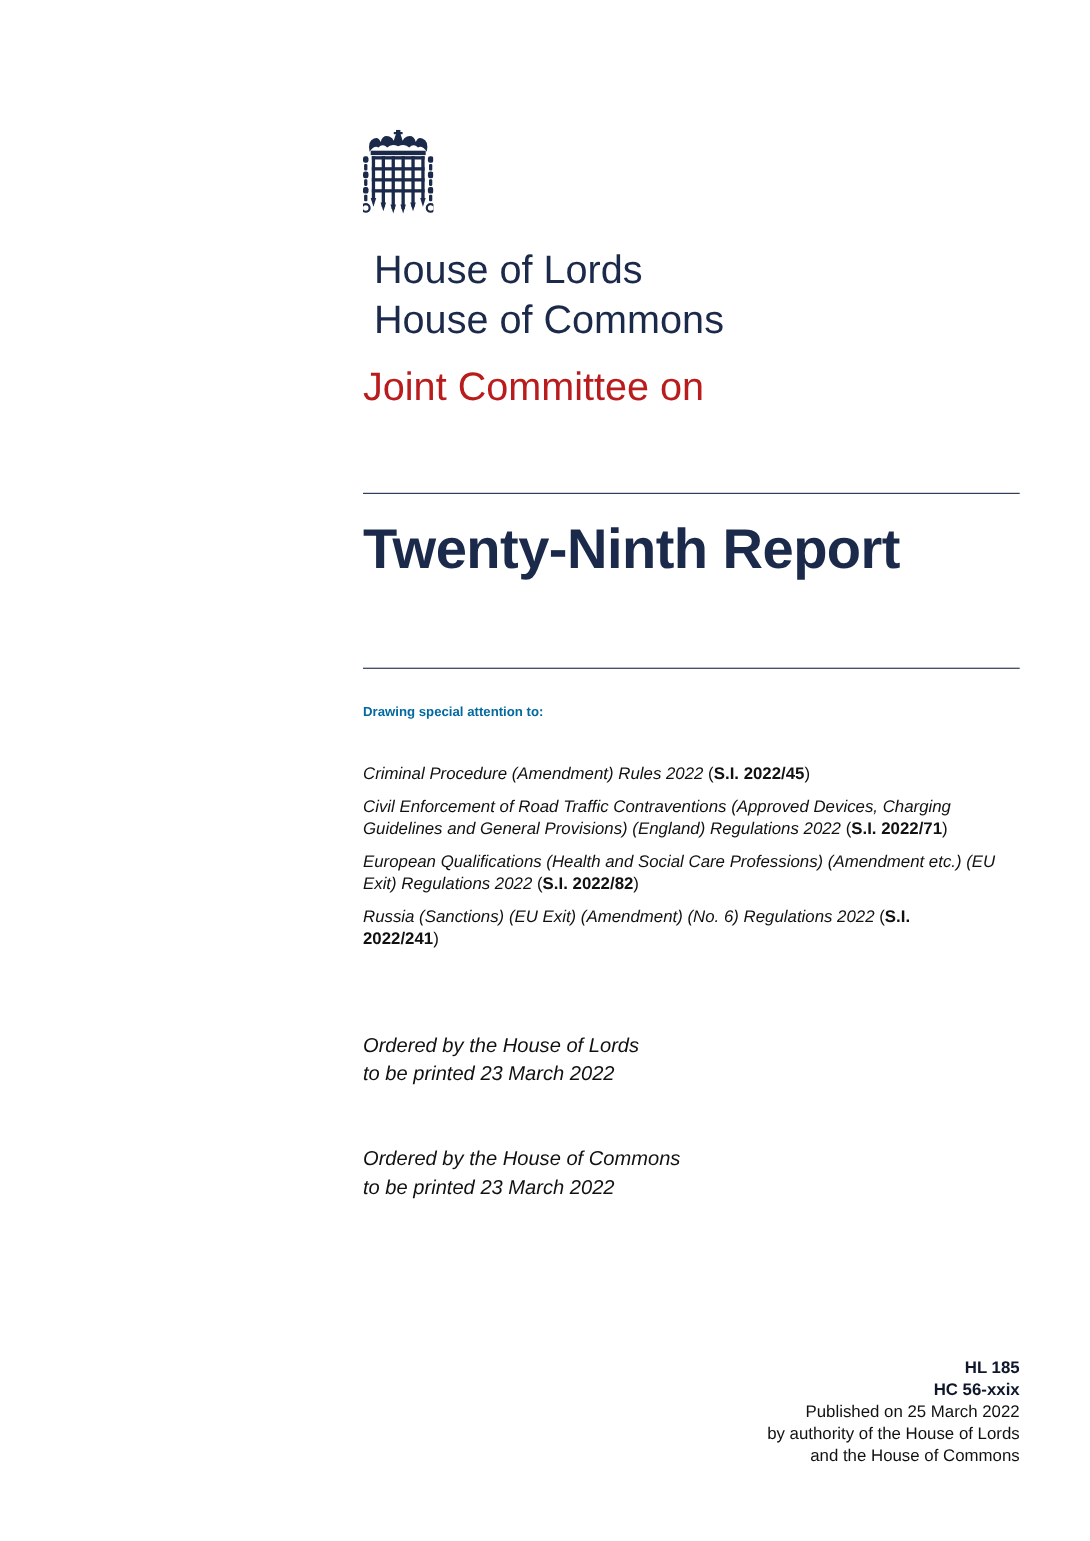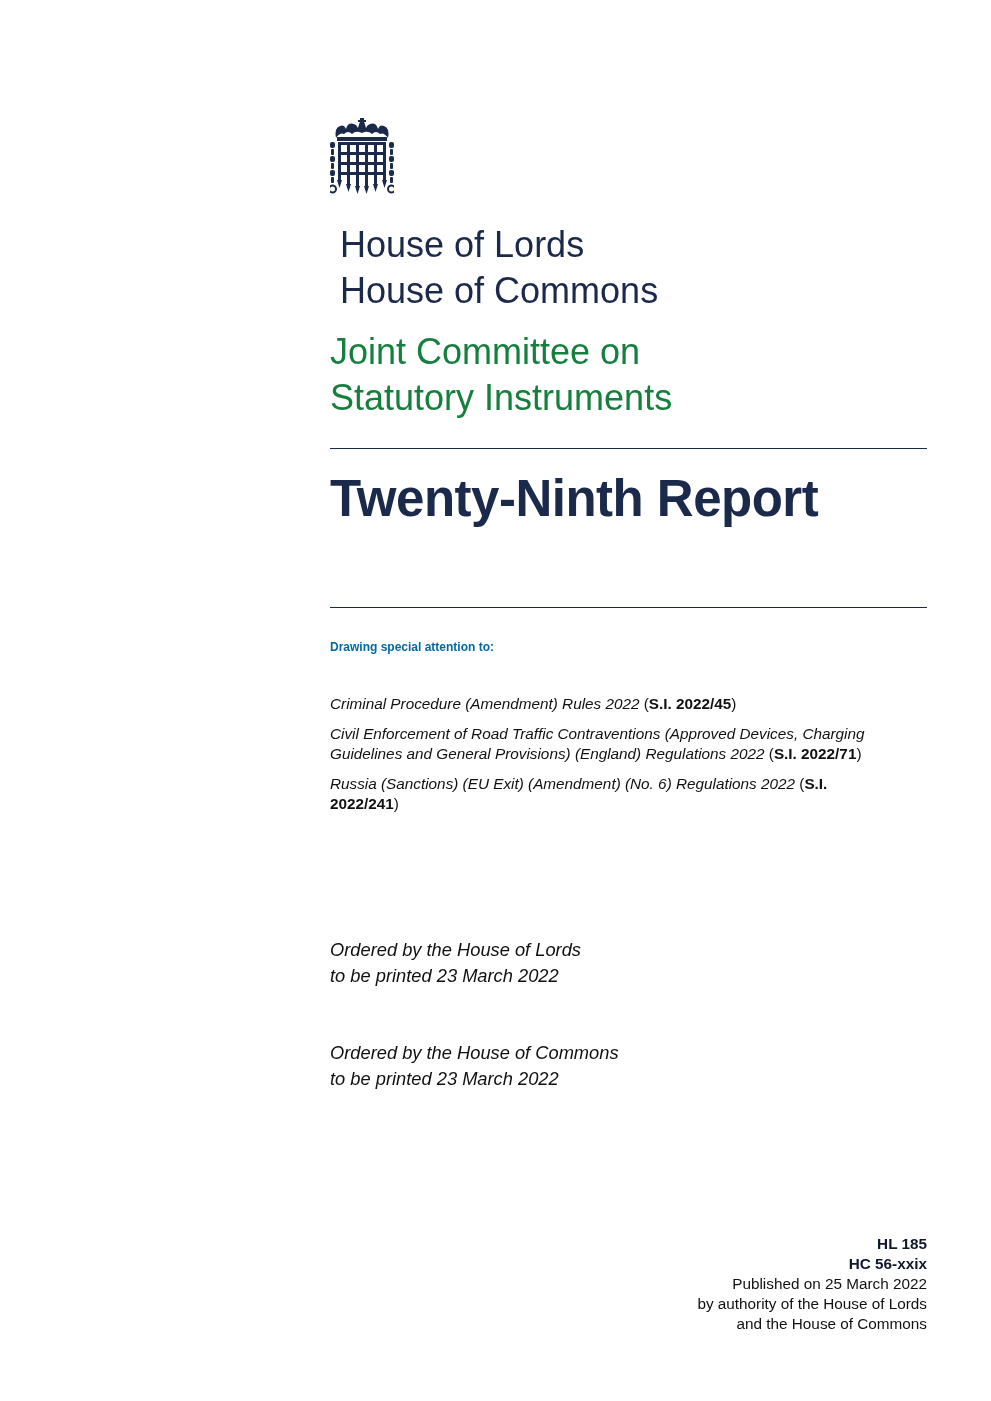--- a/index.html
+++ b/index.html
@@ -1,20 +1,20 @@
 <!DOCTYPE html>
 <html><head>
   <meta charset="utf-8">
   <style>
     html, body { margin: 0; padding: 0; background: #ffffff; }
     body { width: 991px; height: 1401px; position: relative; overflow: hidden;
            font-family: "Liberation Sans", "DejaVu Sans", sans-serif; color: #1b2a4a; }
     .logo { position: absolute; left: 330px; top: 118px; width: 64px; height: 78px; }
     .houses { position: absolute; left: 340px; top: 222px; font-size: 36px; line-height: 46px; color: #1b2a4a; }
-    .committee { position: absolute; left: 330px; top: 329px; font-size: 36px; line-height: 46px; color: #15803d; }
+    .committee { position: absolute; left: 330px; top: 329px; font-size: 36px; line-height: 46px; color: #b91c1c; }
     .rule { position: absolute; left: 330px; width: 597px; height: 1px; background: #1b2a4a; }
     .rule.top { top: 448px; }
     .rule.bottom { top: 607px; }
     .title { position: absolute; left: 330px; top: 470px; font-size: 51px; line-height: 58px; font-weight: bold; color: #1b2a4a; letter-spacing: -0.5px; text-align: center; }
     .attention { position: absolute; left: 330px; top: 640px; font-size: 12px; font-weight: bold; color: #0369a1; }
     .si-list { position: absolute; left: 330px; top: 694px; width: 600px; font-size: 15.3px; line-height: 20px; color: #111; }
     .si-item { margin-bottom: 10px; }
     .si-item .name { font-style: italic; }
     .si-item .ref { font-weight: bold; margin-top: 24px; }
     .ordered { position: absolute; left: 330px; font-size: 18.3px; line-height: 26px; font-style: italic; color: #111; }
@@ -71,39 +71,41 @@
   </svg>
 </div>
 
 <div class="houses">
   <div>House of Lords</div>
   <div>House of Commons</div>
 </div>
 
 <div class="committee">
   <div>Joint Committee on</div>
-  <div>Statutory Instruments</div>
 </div>
 
 <div class="rule top"></div>
 
 <div class="title">
   <div>Twenty-Ninth Report</div>
 </div>
 
 <div class="rule bottom"></div>
 
 <div class="attention">Drawing special attention to:</div>
 
 <div class="si-list">
   <div class="si-item">
     <span class="name">Criminal Procedure (Amendment) Rules 2022</span><span> (</span><span class="ref">S.I. 2022/45</span><span>)</span>
   </div>
   <div class="si-item" style="width:570px">
     <span class="name">Civil Enforcement of Road Traffic Contraventions (Approved Devices, Charging Guidelines and General Provisions) (England) Regulations 2022</span><span> (</span><span class="ref">S.I. 2022/71</span><span>)</span>
+  </div>
+  <div class="si-item" style="width:590px">
+    <span class="name">European Qualifications (Health and Social Care Professions) (Amendment etc.) (EU Exit) Regulations 2022</span><span> (</span><span class="ref">S.I. 2022/82</span><span>)</span>
   </div>
   <div class="si-item" style="width:530px">
     <span class="name">Russia (Sanctions) (EU Exit) (Amendment) (No. 6) Regulations 2022</span><span> (</span><span class="ref">S.I. 2022/241</span><span>)</span>
   </div>
 </div>
 
 <div class="ordered lords">
   <div>Ordered by the House of Lords</div>
   <div>to be printed 23 March 2022</div>
 </div>

